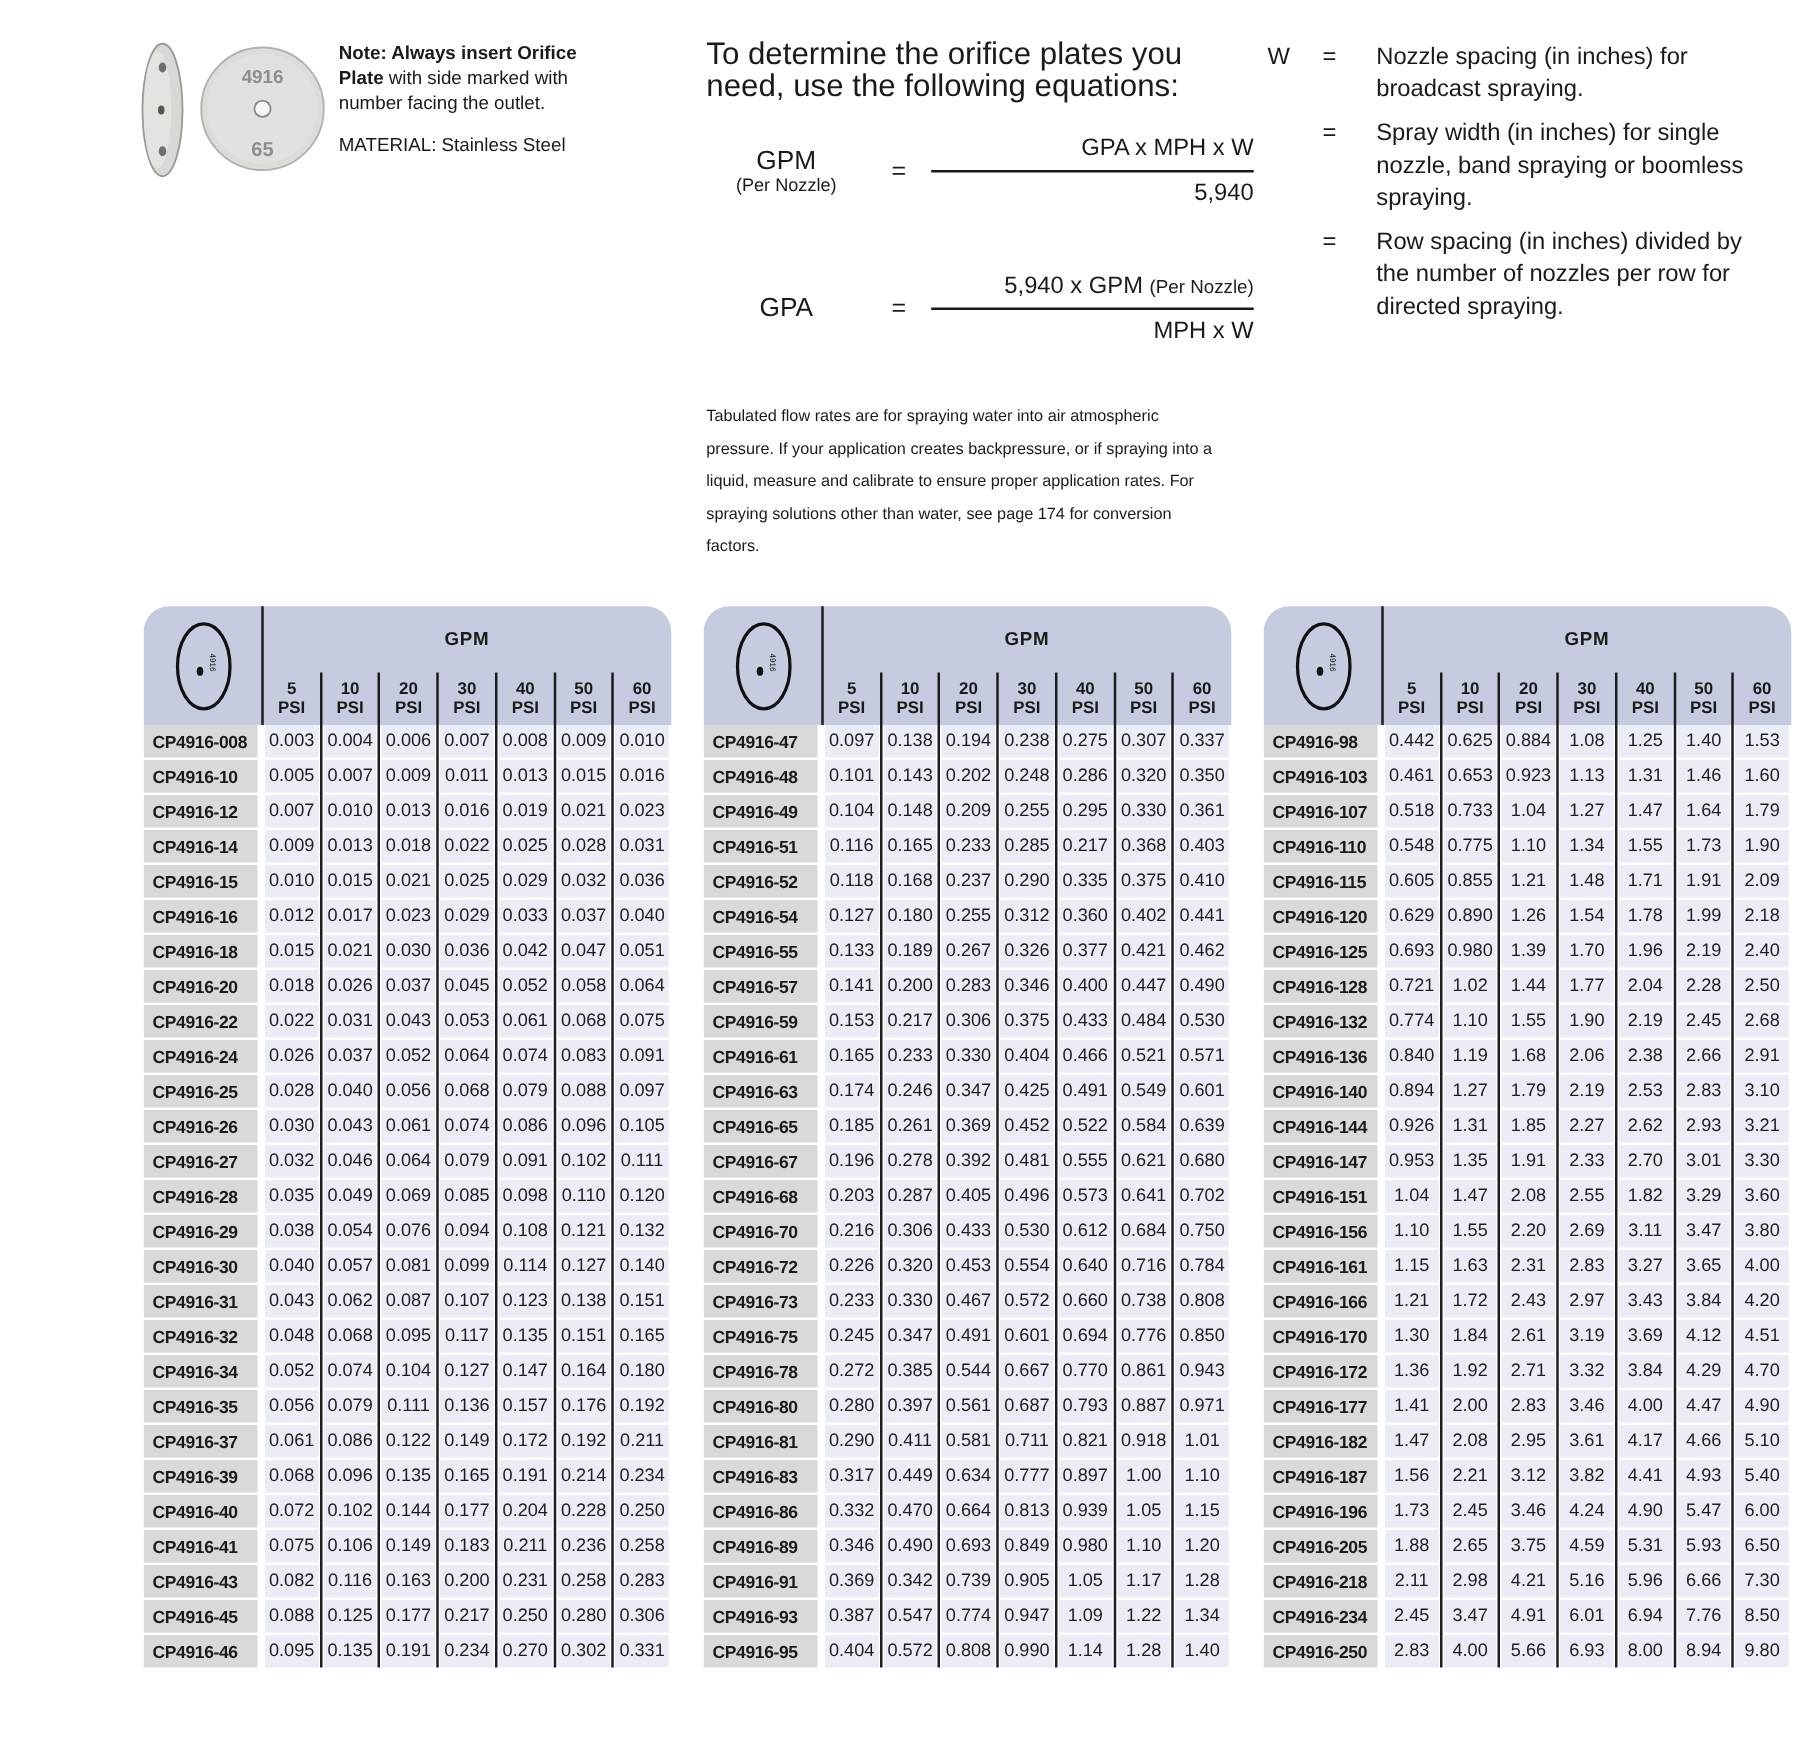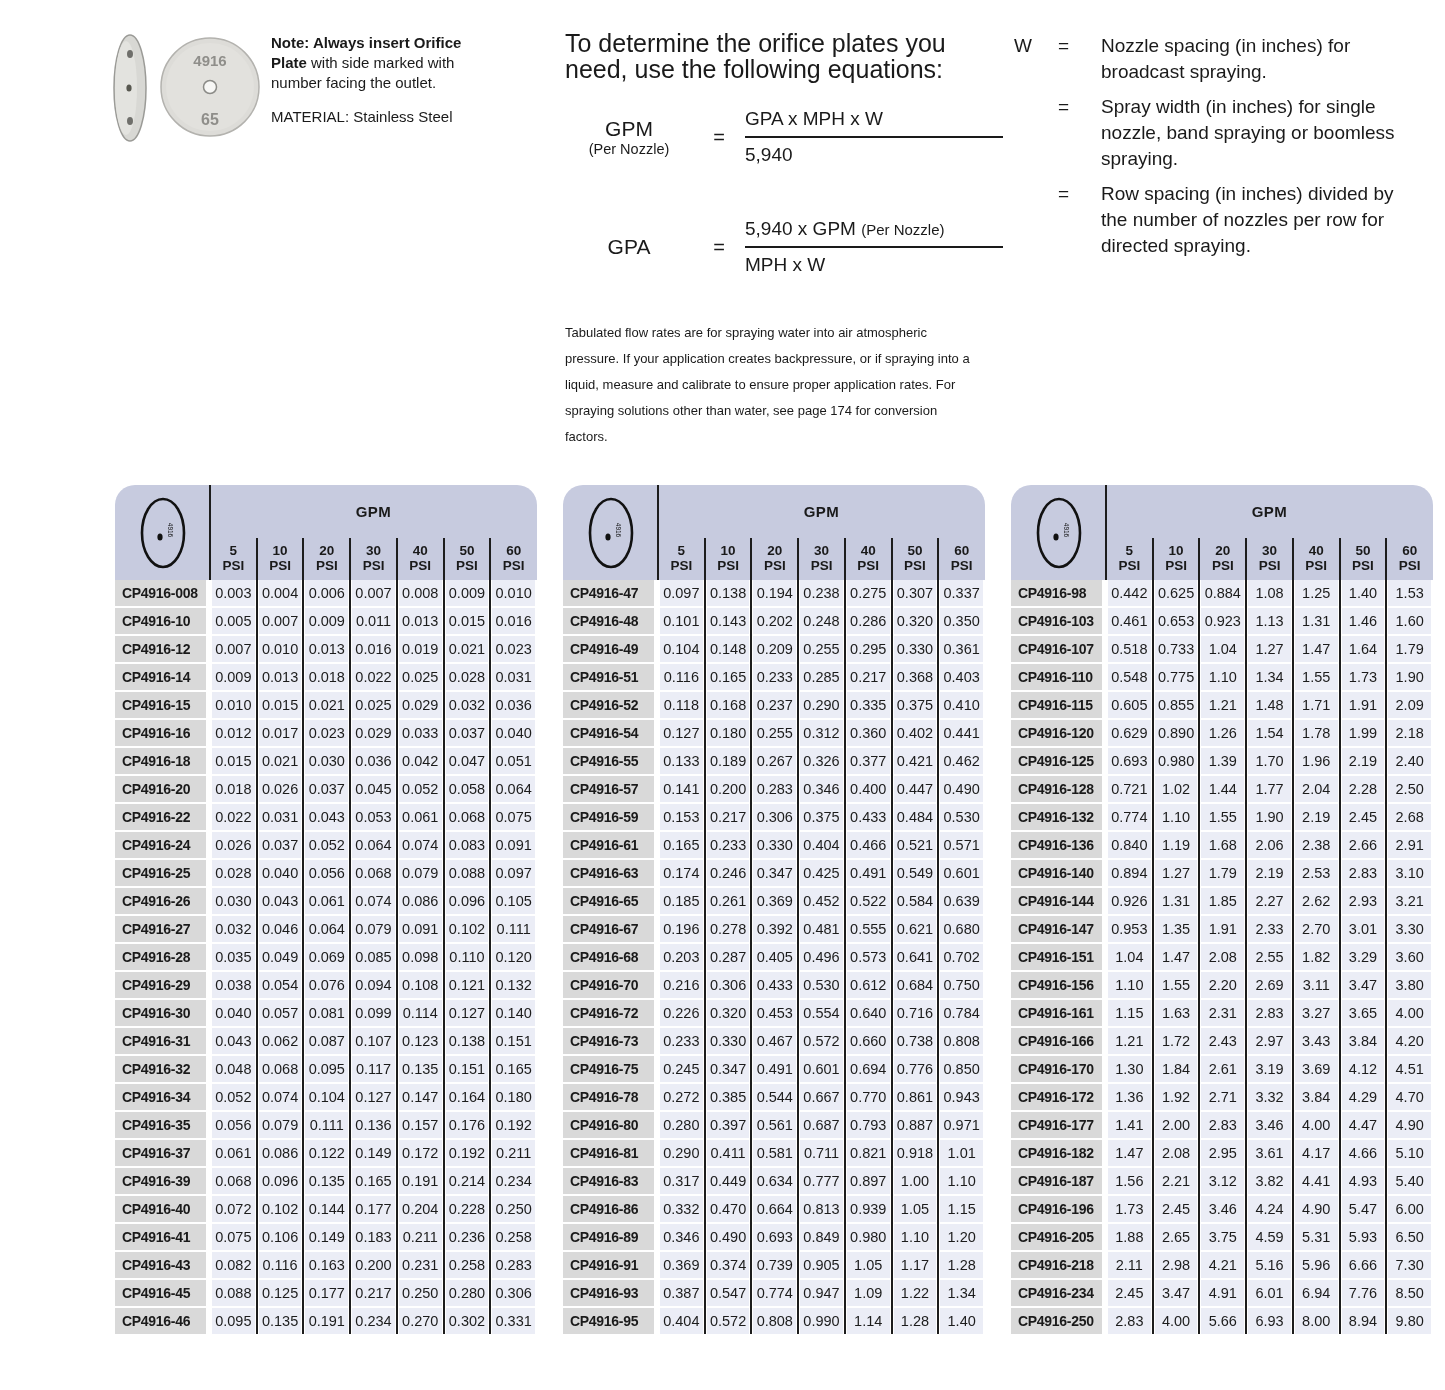--- a/index.html
+++ b/index.html
@@ -20,21 +20,21 @@
 
   
   .center-col { position: absolute; left: 565px; top: 30px; width: 440px; }
   .intro { font-size: 25px; line-height: 26px; }
   .eq { display: flex; align-items: center; margin-top: 26px; }
   .eq2 { margin-top: 52px; }
   .eq-lhs { width: 128px; text-align: center; }
   .eq-lhs .big { font-size: 21px; }
   .eq-lhs .sub { font-size: 14.5px; }
   .eq-equals { width: 52px; text-align: center; font-size: 20px; }
-  .eq-frac { width: 258px; text-align: left; }
+  .eq-frac { width: 258px; text-align: right; }
   .eq-num { font-size: 19px; padding-bottom: 6px; border-bottom: 2px solid #1a1a1a; }
   .eq-num .small { font-size: 15px; }
   .eq-den { font-size: 19px; padding-top: 6px; }
   .tabulated { margin-top: 44px; width: 415px; font-size: 13px; line-height: 26px; }
 
   
   .right-col {
     position: absolute; left: 1014px; top: 33px; width: 395px;
     display: grid; grid-template-columns: 44px 43px 1fr;
     row-gap: 9px; font-size: 19px; line-height: 26px;
@@ -693,21 +693,21 @@
           <div class="vcell">0.490</div>
           <div class="vcell">0.693</div>
           <div class="vcell">0.849</div>
           <div class="vcell">0.980</div>
           <div class="vcell">1.10</div>
           <div class="vcell">1.20</div>
         </div>
         <div class="frow">
           <div class="pcell">CP4916-91</div>
           <div class="vcell">0.369</div>
-          <div class="vcell">0.374</div>
+          <div class="vcell">0.342</div>
           <div class="vcell">0.739</div>
           <div class="vcell">0.905</div>
           <div class="vcell">1.05</div>
           <div class="vcell">1.17</div>
           <div class="vcell">1.28</div>
         </div>
         <div class="frow">
           <div class="pcell">CP4916-93</div>
           <div class="vcell">0.387</div>
           <div class="vcell">0.547</div>

